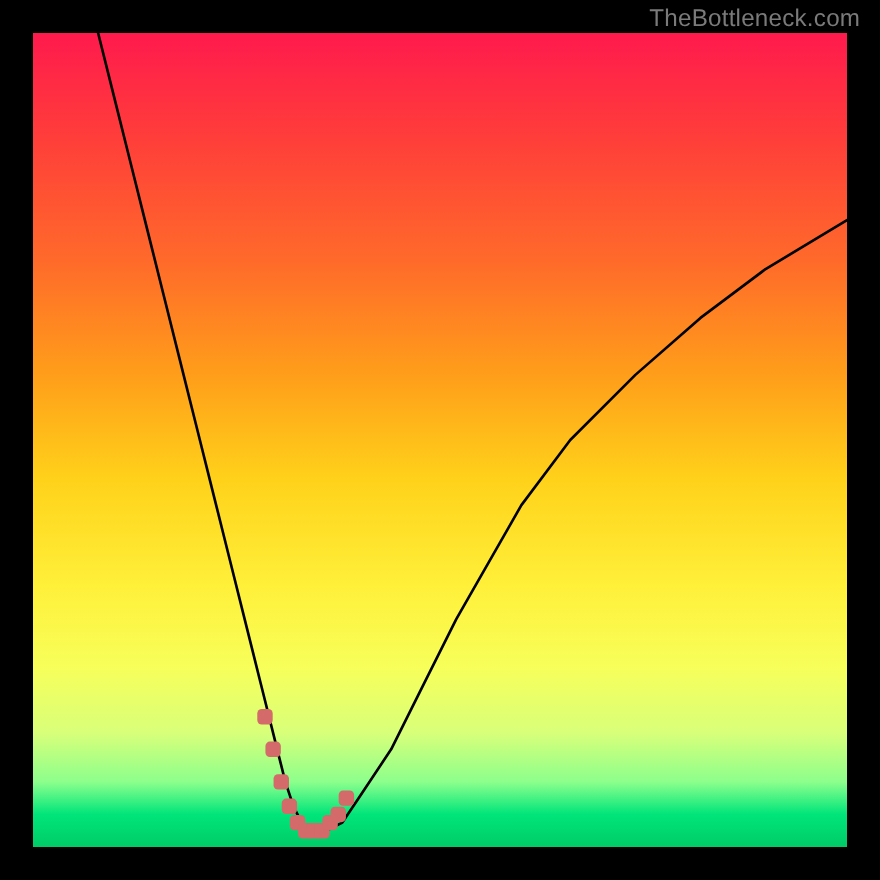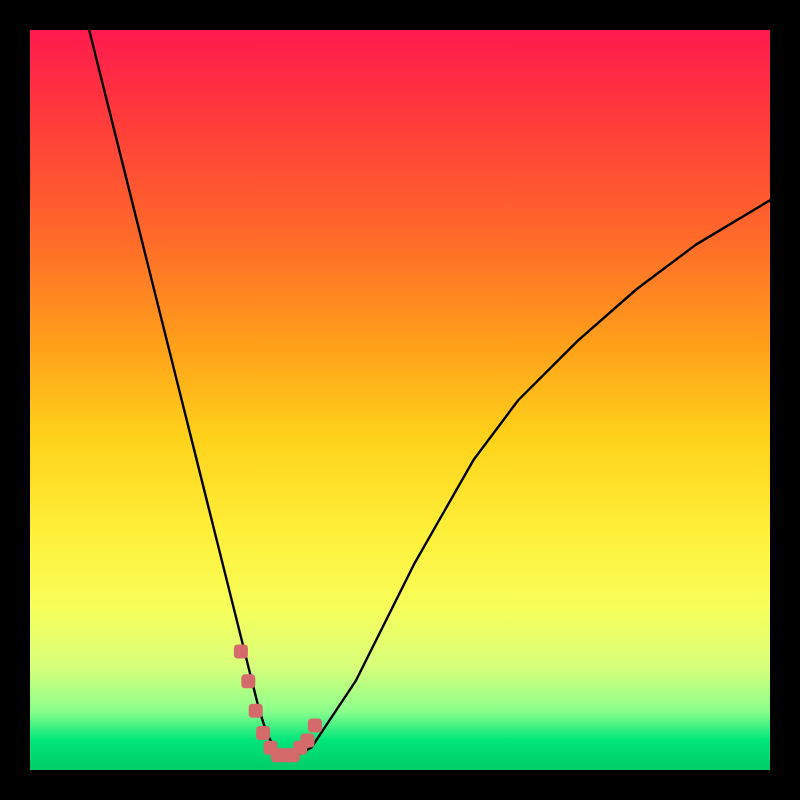--- a/index.html
+++ b/index.html
@@ -53,20 +53,21 @@
     top: 0;
     width: 740px;
     height: 740px;
     overflow: visible;
   }
 </style>
 </head>
 <body>
 
 <div class="frame">
+  <div class="watermark">TheBottleneck.com</div>
 
   <div class="plot-area">
     <svg class="curve" viewBox="0 0 740 740" preserveAspectRatio="none">
       <path id="curve-path" fill="none" stroke-width="2.4" stroke-linecap="round" stroke-linejoin="round" d="M59.2 0.0 L74.0 59.2 L88.8 118.4 L103.6 177.6 L118.4 236.8 L133.2 296.0 L148.0 355.2 L162.8 414.4 L177.6 473.6 L192.4 532.8 L207.2 592.0 L222.0 651.2 L229.4 680.8 L236.8 703.0 L244.2 717.8 L251.6 725.2 L266.4 725.2 L281.2 717.8 L296.0 695.6 L325.6 651.2 L355.2 592.0 L384.8 532.8 L414.4 481.0 L444.0 429.2 L488.4 370.0 L547.6 310.8 L606.8 259.0 L666.0 214.6 L740.0 170.2" stroke="#000000"></path>
       <g id="highlight-group">
           <rect x="203.9" y="614.6" width="14" height="14" rx="4" fill="#d46a6a"></rect>
           <rect x="211.3" y="644.2" width="14" height="14" rx="4" fill="#d46a6a"></rect>
           <rect x="218.7" y="673.8" width="14" height="14" rx="4" fill="#d46a6a"></rect>
           <rect x="226.1" y="696.0" width="14" height="14" rx="4" fill="#d46a6a"></rect>
           <rect x="233.5" y="710.8" width="14" height="14" rx="4" fill="#d46a6a"></rect>

